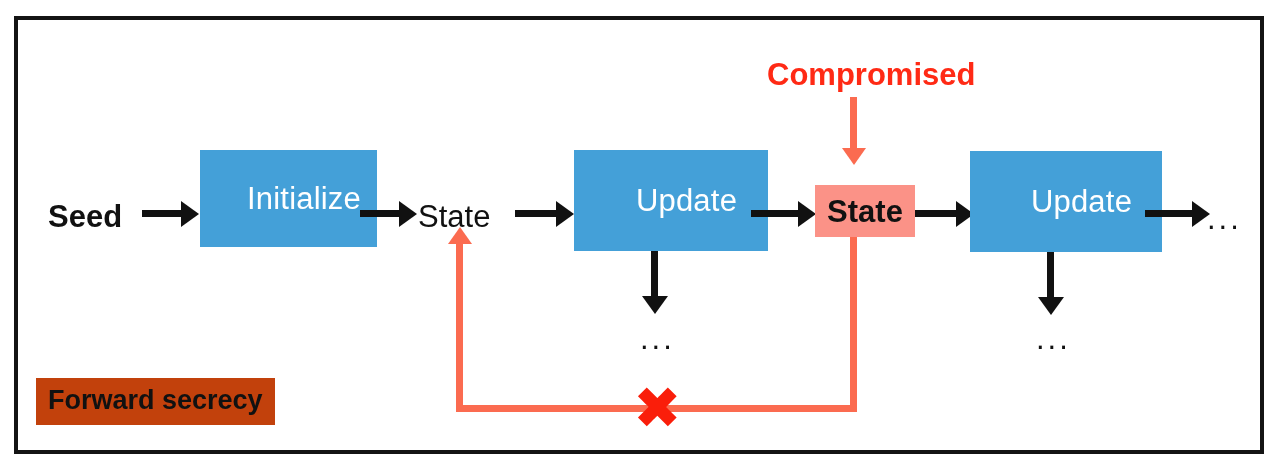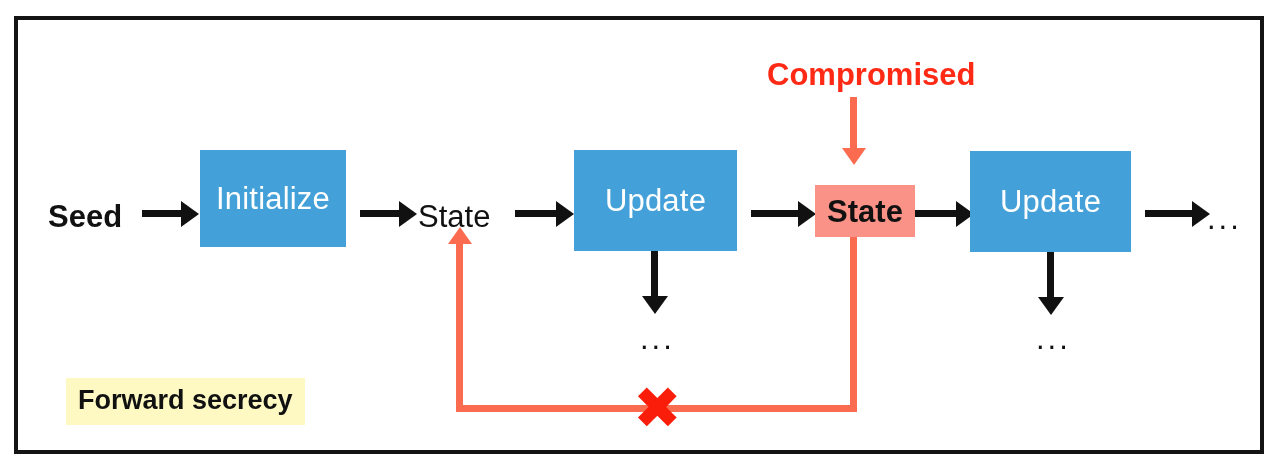--- a/index.html
+++ b/index.html
@@ -35,20 +35,21 @@
     position: absolute;
     background: #44a0d8;
     color: #ffffff;
     display: flex;
     align-items: center;
     justify-content: center;
     font-size: 31px;
     font-weight: 400;
     letter-spacing: 0.2px;
     line-height: 1;
+    padding-left: 31px;
   }
   
   .txt {
     position: absolute;
     color: #111111;
     font-size: 31px;
     line-height: 1;
     white-space: nowrap;
   }
   .txt.bold { font-weight: bold; }
@@ -157,28 +158,27 @@
     position: absolute;
     color: #111111;
     font-size: 31px;
     letter-spacing: 3px;
     line-height: 1;
     white-space: nowrap;
   }
 
   .corner-label {
     position: absolute;
-    background: #fef9c3;
+    background: #c2410c;
     color: #111111;
     font-weight: bold;
     font-size: 27px;
     line-height: 1;
     padding: 9px 12px 11px 12px;
     white-space: nowrap;
-    margin-left: 30px;
   }
 </style>
 </head>
 <body>
 
 <div id="canvas">
   <div id="frame">
 
     <div class="txt bold" style="left:30px; top:181px;">Seed</div>
 

